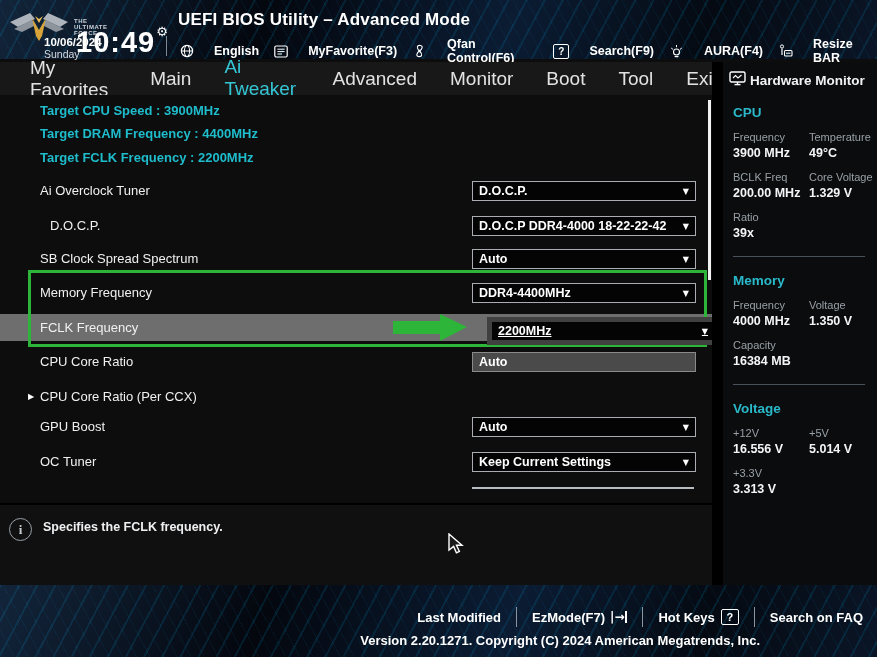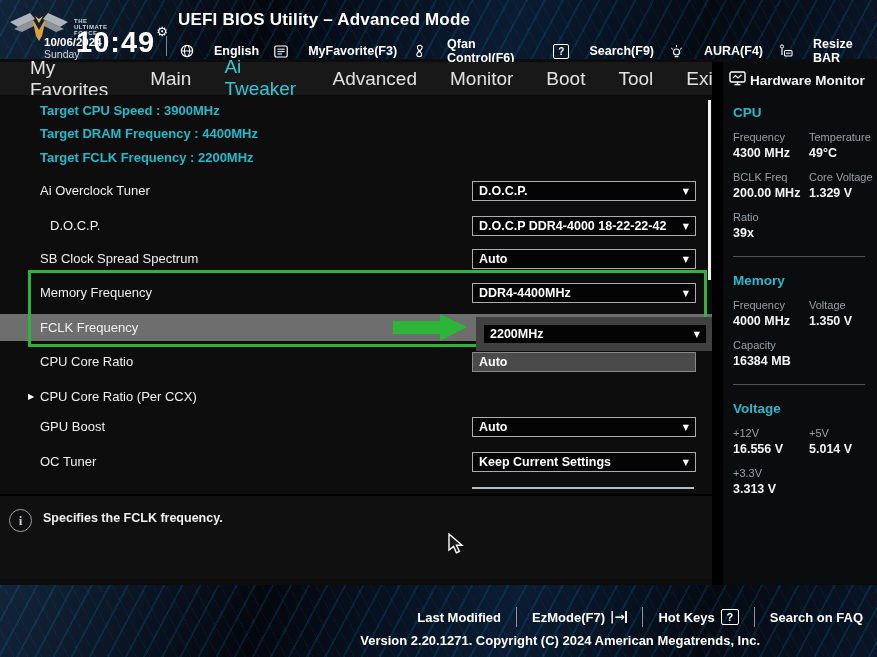--- a/index.html
+++ b/index.html
@@ -40,31 +40,31 @@
   
   .main{position:absolute;top:95px;left:0;width:718px;height:490px;background:#0d0d0d;}
   .target-line{position:absolute;left:40px;font-size:13px;font-weight:bold;color:#1fbccc;}
   .row{position:absolute;left:0;width:712px;height:20px;}
   .rlabel{position:absolute;left:40px;top:0;height:20px;line-height:20px;font-size:13px;color:#f0f0f0;}
   .rlabel.indent{left:50px;}
   .ctrl{position:absolute;left:472px;top:0;width:210px;height:18px;box-sizing:content-box;}
   .dropdown{display:flex;align-items:center;background:#040404;border:1px solid #a9adb2;color:#fff;font-size:12.5px;font-weight:bold;padding:0 6px;white-space:nowrap;overflow:hidden;cursor:pointer;}
   .dropdown .val{flex:1;overflow:hidden;white-space:nowrap;}
   .dropdown::after{content:"▼";font-family:"DejaVu Sans",sans-serif;font-size:8px;color:#fff;margin-left:6px;}
-  .dropdown.cyan{border:8px solid #404040;left:476px;top:-1px;}
+  .dropdown.cyan{border:5px solid #404040;left:487px;top:-1px;text-decoration:underline;}
   .inputbox{display:flex;align-items:center;background:#4a4a4a;border:1px solid #8a8a8a;color:#fff;font-size:12.5px;font-weight:bold;padding:0 6px;cursor:pointer;}
   .submenu-arrow{position:absolute;left:28px;top:5px;font-family:"DejaVu Sans",sans-serif;font-size:8px;color:#fff;}
   .selrow-band{position:absolute;left:0;top:219px;width:712px;height:27px;background:#6e6e6e;}
   .green-box{position:absolute;left:28px;top:175px;width:673px;height:71px;border:3px solid #2db539;background:transparent;}
   .arrow-tail{position:absolute;left:393px;top:226px;width:47px;height:13px;background:#2db539;}
   .arrow-head{position:absolute;left:440px;top:219px;width:0;height:0;border-left:27px solid #2db539;border-top:13px solid transparent;border-bottom:14px solid transparent;}
   .partial-drop{position:absolute;left:472px;top:392px;width:222px;height:2px;background:#b7bcc1;}
   .scrollbar{position:absolute;left:708px;top:5px;width:3px;height:180px;background:#f2f2f2;}
 
-  .helpbar{position:absolute;left:0;top:399px;width:718px;height:85px;background:#101010;border-top:2px solid #000;box-sizing:border-box;}
+  .helpbar{position:absolute;left:0;top:408px;width:718px;height:85px;background:#101010;border-top:2px solid #000;box-sizing:border-box;}
   .info-icon{position:absolute;left:9px;top:13px;width:21px;height:21px;border:1px solid #9aa0a6;border-radius:50%;color:#c9ced3;font-size:13px;text-align:center;line-height:21px;font-weight:bold;font-family:"Liberation Serif","DejaVu Serif",serif;}
   .info-icon::after{content:"i";}
   .help-text{position:absolute;left:43px;top:15px;font-size:12.5px;font-weight:bold;color:#eef0f2;}
   .cursor{position:absolute;left:448px;top:438px;}
 
   
   .gapcol{position:absolute;left:712px;top:62px;width:11px;height:523px;background:#000;}
   .hwpanel{position:absolute;left:723px;top:62px;width:154px;height:523px;background:#0b0c0e;box-sizing:border-box;}
   .hw-header{display:flex;align-items:center;gap:4px;padding:9px 0 0 6px;color:#f2f2f2;font-size:13.5px;font-weight:bold;}
   .hw-section-title{margin:16px 0 0 10px;color:#2ab9ca;font-size:13.5px;font-weight:bold;}
@@ -284,21 +284,21 @@
             <line x1="5.5" y1="13.6" x2="11.5" y2="13.6" stroke="#fff" stroke-width="1.4"></line>
           </svg>
       </span>
       <span>Hardware Monitor</span>
     </div>
 
     <div class="hw-section-title">CPU</div>
     <div class="hw-grid">
       <div class="hw-item">
           <div class="lab">Frequency</div>
-          <div class="val">4300 MHz</div>
+          <div class="val">3900 MHz</div>
         </div>
       <div class="hw-item">
           <div class="lab">Temperature</div>
           <div class="val">49°C</div>
         </div>
       <div class="hw-item">
           <div class="lab">BCLK Freq</div>
           <div class="val">200.00 MHz</div>
         </div>
       <div class="hw-item">

